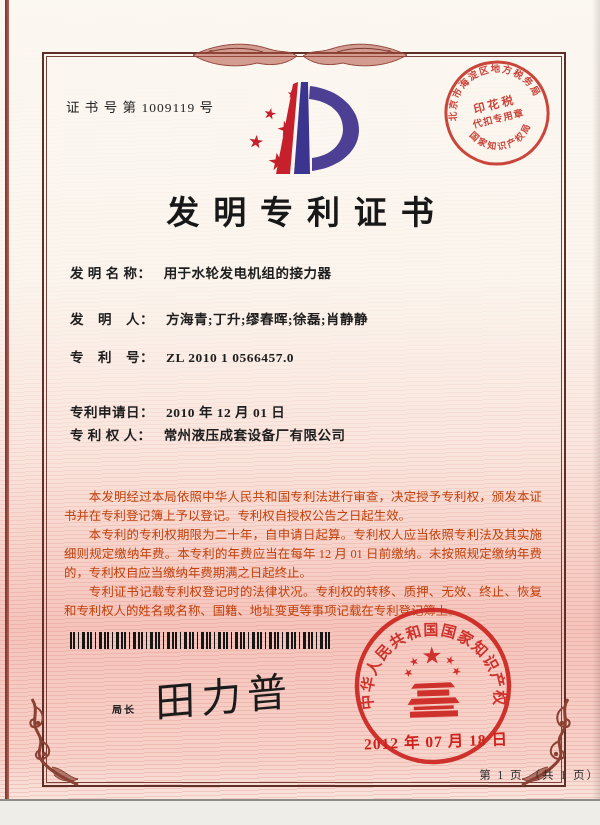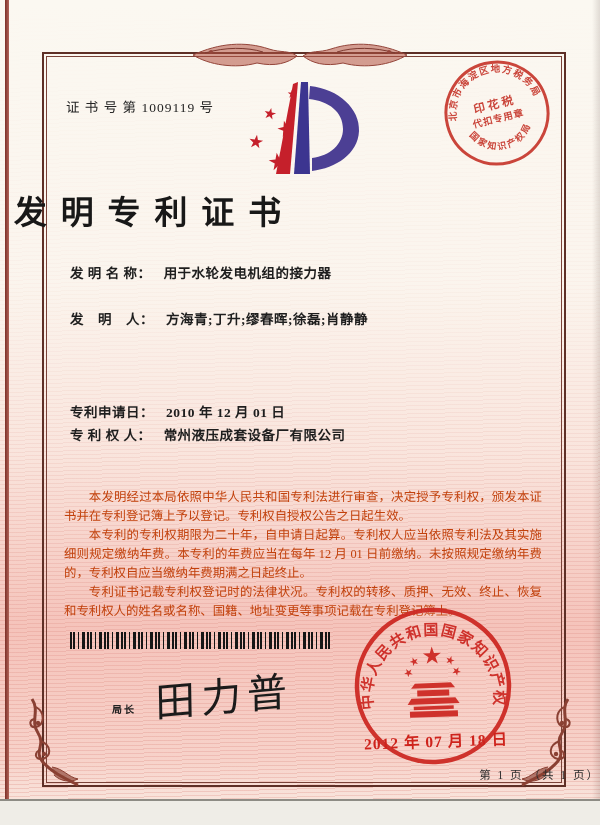--- a/index.html
+++ b/index.html
@@ -18,21 +18,21 @@
   .edge-right{position:absolute;right:0;top:0;width:8px;height:800px;background:linear-gradient(270deg,rgba(60,40,35,0.14),rgba(0,0,0,0));}
   
   .frame{position:absolute;left:42px;top:52px;width:520px;height:731px;border:2px solid #5e2f26;}
   .frame-inner{position:absolute;inset:2px;border:1px solid #7a4238;}
   .ornament-top{position:absolute;left:185px;top:37px;}
   .ornament-bl{position:absolute;left:26px;top:697px;}
   .ornament-br{position:absolute;left:514px;top:697px;transform:scaleX(-1);}
   
   .cert-no{position:absolute;left:66px;top:96px;font-size:13.5px;color:#242424;letter-spacing:1px;}
   .logo{position:absolute;left:236px;top:74px;}
-  .title{position:absolute;left:0;top:186px;width:600px;text-align:left;font-size:33px;font-weight:600;color:#181818;letter-spacing:0.42em;text-indent:0.42em;}
+  .title{position:absolute;left:0;top:186px;width:600px;text-align:center;font-size:33px;font-weight:600;color:#181818;letter-spacing:0.42em;text-indent:0.42em;}
   .field{position:absolute;left:70px;font-size:13.5px;font-weight:bold;color:#1e1e1e;letter-spacing:0.5px;white-space:nowrap;}
   .f0{top:262px}.f1{top:308px}.f2{top:346px}.f3{top:401px}.f4{top:424px}.f5{top:462px}
   .field .val{margin-left:12px;}
   .body-text{position:absolute;left:64px;top:488px;width:478px;font-size:12.4px;line-height:19px;text-align:justify;color:#c2410c;}
   .body-text p{margin:0;text-indent:2em;}
   .barcode{position:absolute;left:70px;top:632px;width:262px;height:17px;
     background-image:repeating-linear-gradient(90deg,#161616 0 2px,rgba(0,0,0,0) 2px 3px,#161616 3px 5px,rgba(0,0,0,0) 5px 8px,#161616 8px 9px,rgba(0,0,0,0) 9px 12px,#161616 12px 15px,rgba(0,0,0,0) 15px 17px);}
   .sig-title{position:absolute;left:112px;top:701px;font-size:10px;color:#222;letter-spacing:2px;font-weight:600;}
   .sig-name{position:absolute;left:155px;top:665px;font-size:40px;color:#1b1b1b;font-family:"DejaVu Sans",sans-serif;transform:rotate(-5deg) skewX(-4deg);letter-spacing:6px;}
   .seal-tax{position:absolute;left:440px;top:56px;transform:rotate(-14deg);opacity:0.92;}
@@ -115,20 +115,21 @@
       <textPath href="#taxBottom" startOffset="2">国家知识产权局</textPath>
     </text>
     <text class="seal-text" x="57" y="52" text-anchor="middle" font-size="11.5" fill="#c6372c" letter-spacing="3">印花税</text>
     <text class="seal-text" x="57" y="66" text-anchor="middle" font-size="9.5" fill="#c6372c" letter-spacing="1">代扣专用章</text>
   </svg>
 
   <div class="title">发明专利证书</div>
 
   <div class="field f0"><span>发 明 名 称：</span><span class="val">用于水轮发电机组的接力器</span></div>
   <div class="field f1"><span>发　明　人：</span><span class="val">方海青;丁升;缪春晖;徐磊;肖静静</span></div>
+  <div class="field f2"><span>专　利　号：</span><span class="val">ZL 2010 1 0566457.0</span></div>
   <div class="field f3"><span>专利申请日：</span><span class="val">2010 年 12 月 01 日</span></div>
   <div class="field f4"><span>专 利 权 人：</span><span class="val">常州液压成套设备厂有限公司</span></div>
 
   <div class="body-text">
     <p>本发明经过本局依照中华人民共和国专利法进行审查，决定授予专利权，颁发本证书并在专利登记簿上予以登记。专利权自授权公告之日起生效。</p>
     <p>本专利的专利权期限为二十年，自申请日起算。专利权人应当依照专利法及其实施细则规定缴纳年费。本专利的年费应当在每年 12 月 01 日前缴纳。未按照规定缴纳年费的，专利权自应当缴纳年费期满之日起终止。</p>
     <p>专利证书记载专利权登记时的法律状况。专利权的转移、质押、无效、终止、恢复和专利权人的姓名或名称、国籍、地址变更等事项记载在专利登记簿上。</p>
   </div>
 
   <div class="barcode"></div>

